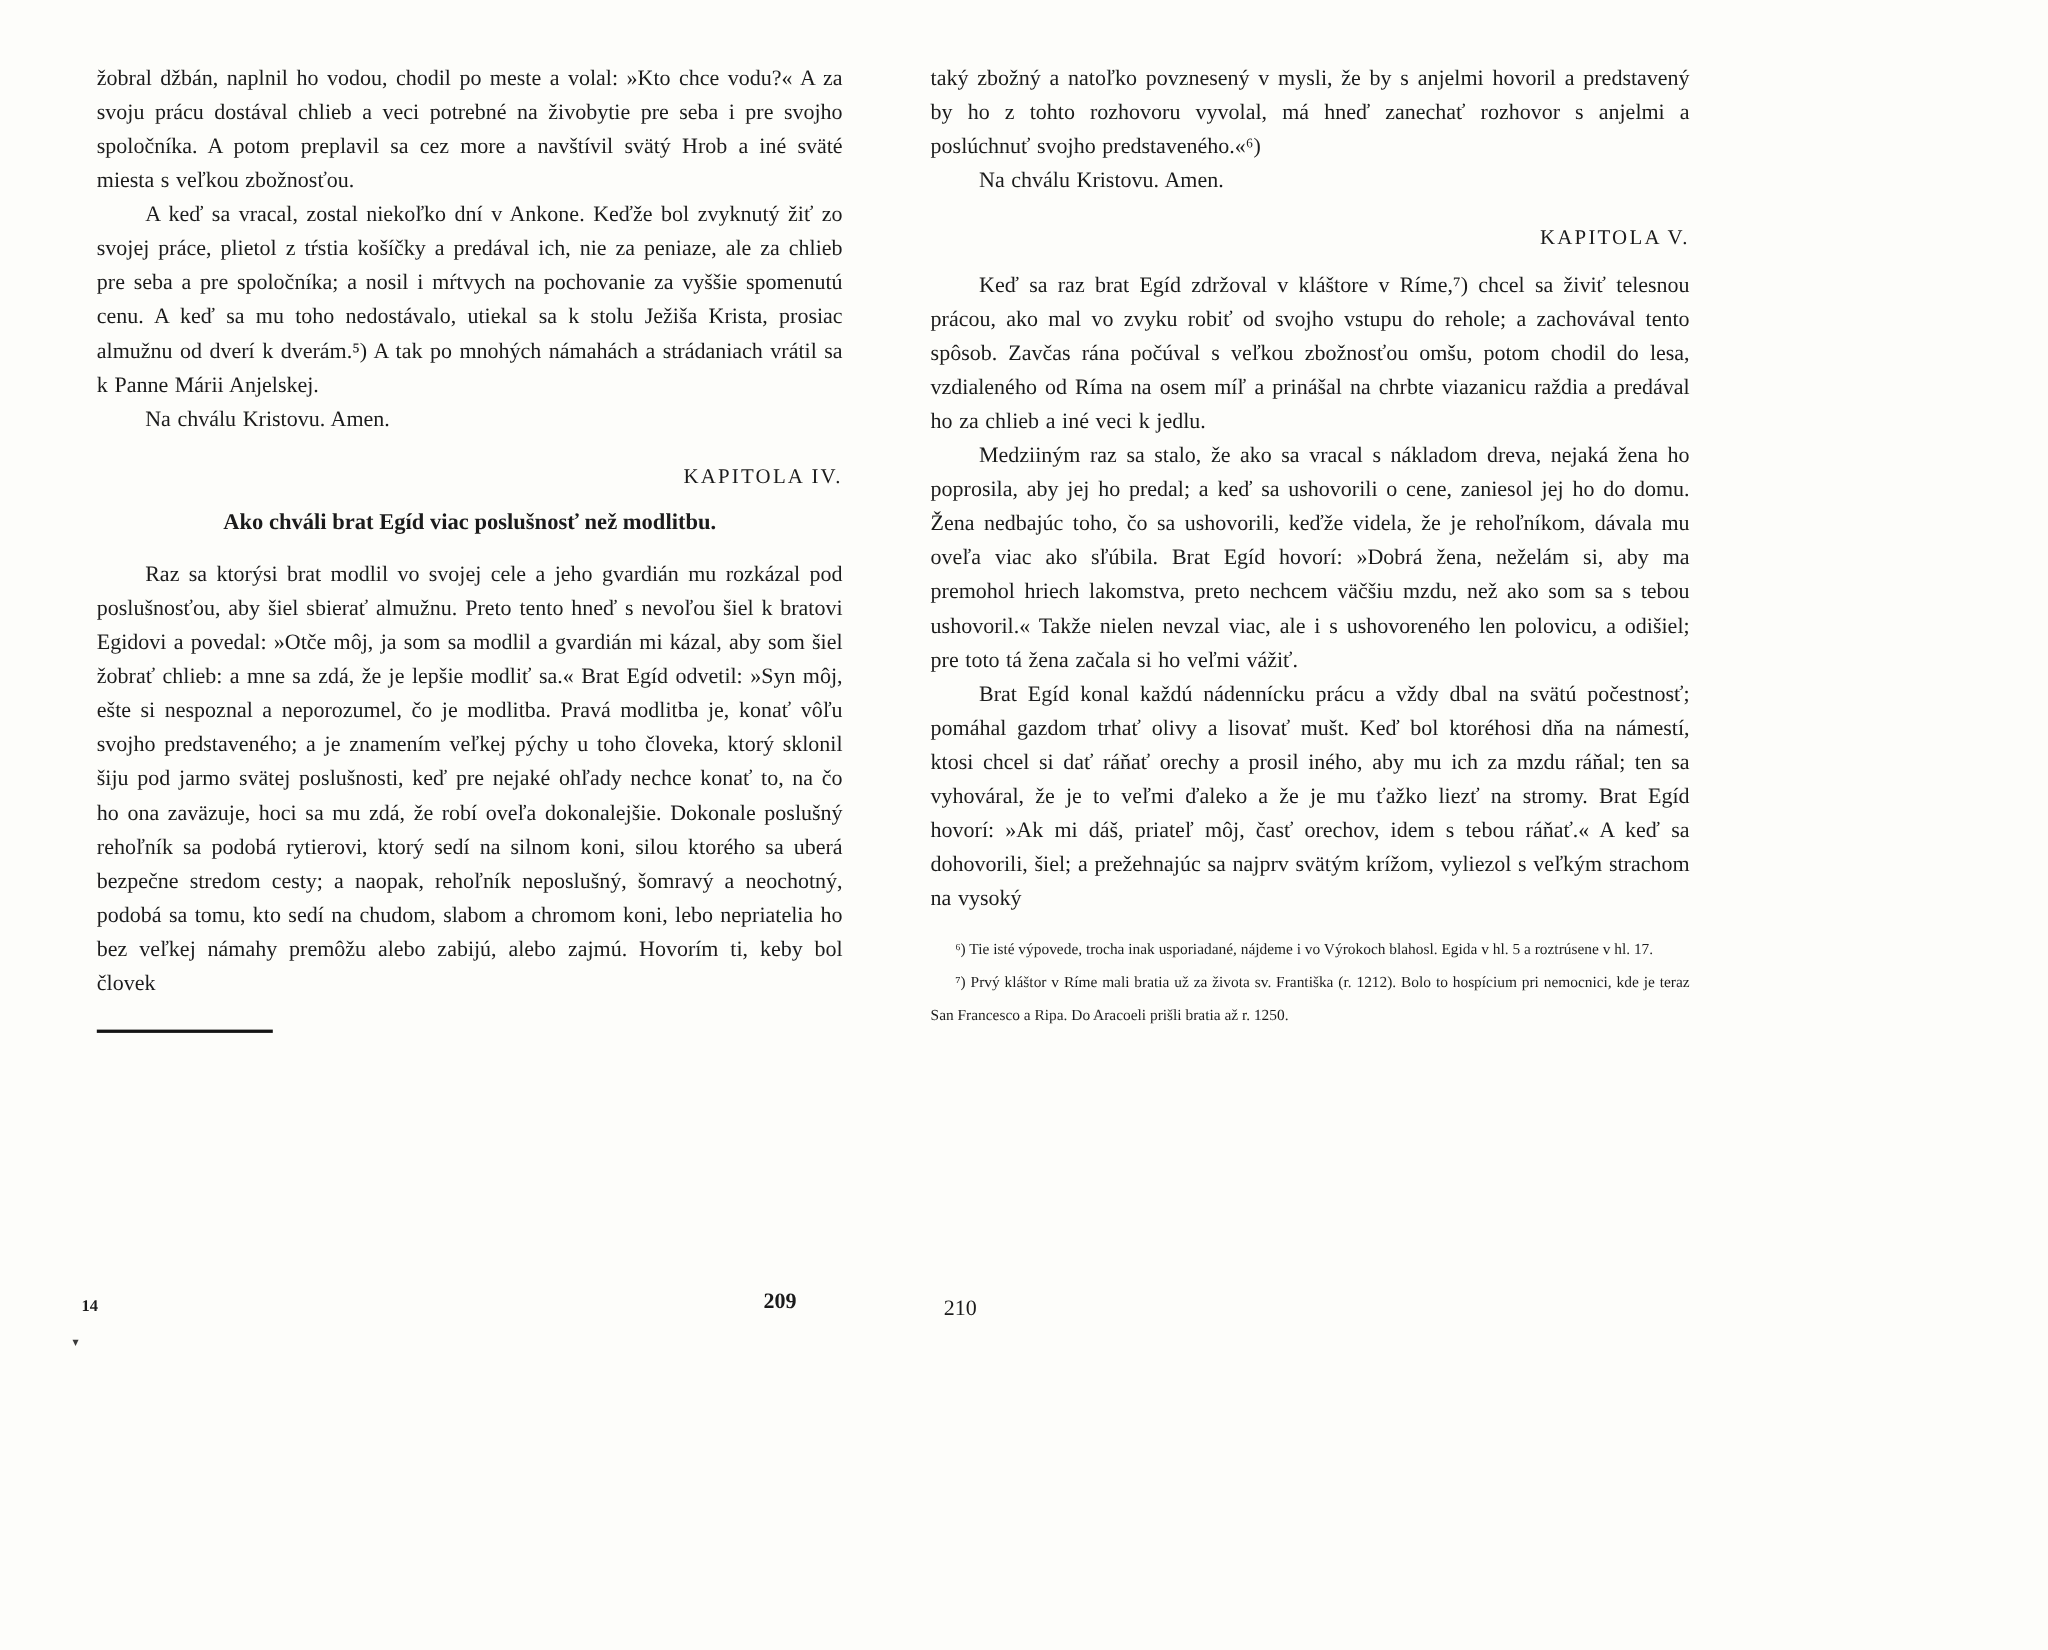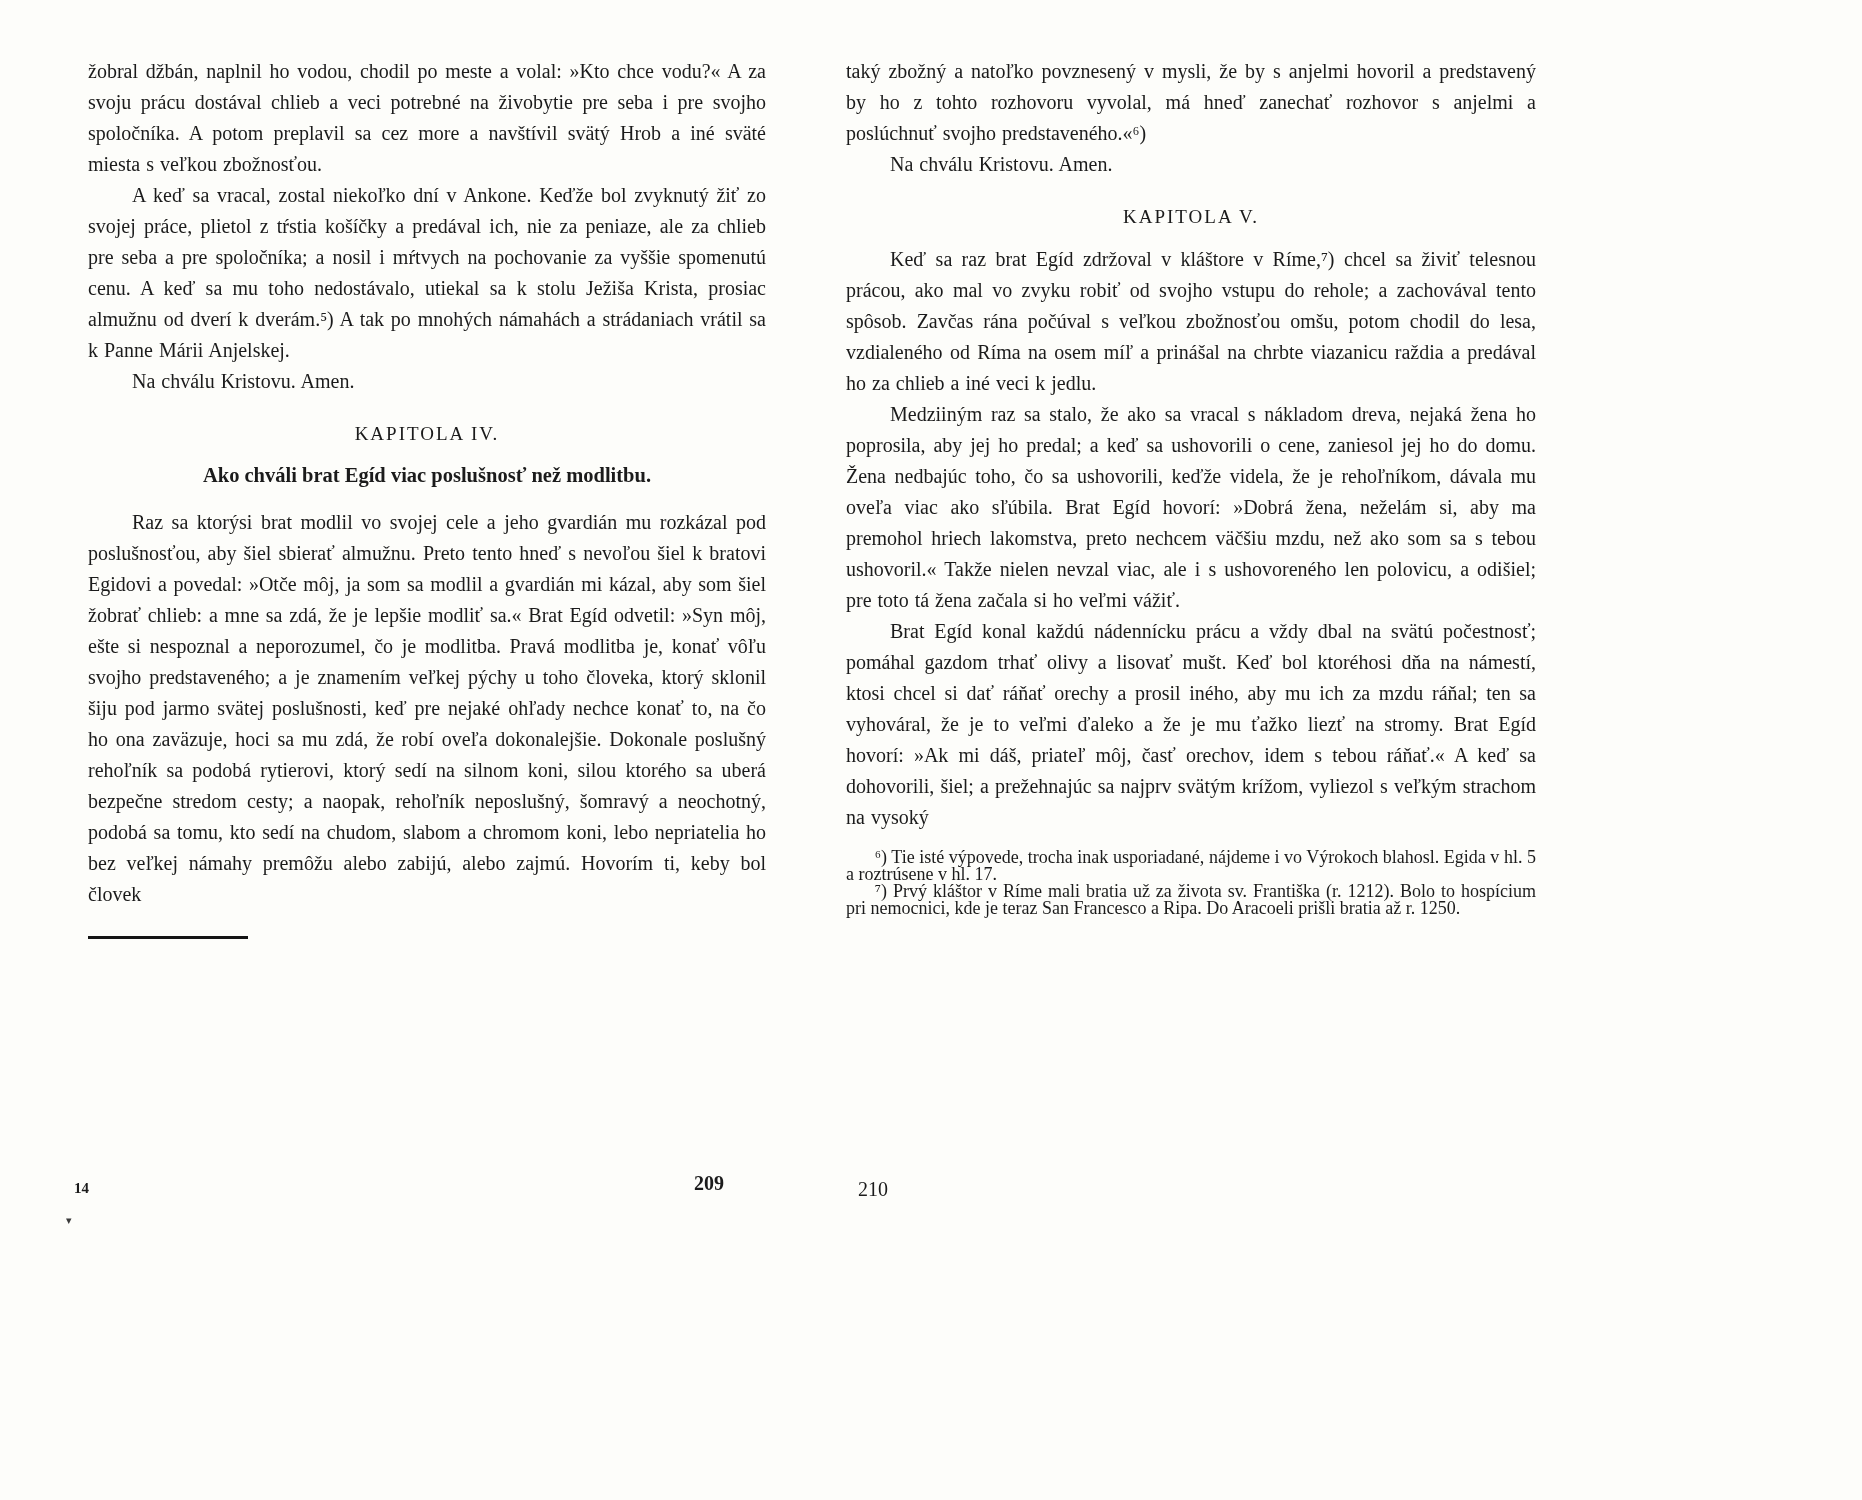--- a/index.html
+++ b/index.html
@@ -19,43 +19,43 @@
   p.body {
     font-size: 20px;
     line-height: 31px;
     text-align: justify;
     margin: 0;
     word-spacing: 1px;
   }
   p.indent { text-indent: 2.2em; }
 
   .chapter-label {
-    text-align: center;
+    text-align: right;
     font-size: 19px;
     letter-spacing: 2px;
     margin: 26px 0 16px 0;
   }
   .chapter-title {
     text-align: center;
     font-weight: bold;
     font-size: 20.5px;
     margin: 0 0 18px 0;
     line-height: 28px;
   }
 
   .footnote-rule {
     width: 160px;
     border: none;
     border-top: 3px solid #141414;
     margin: 26px 0 12px 0;
   }
   .footnotes { margin-top: 10px; }
   p.footnote {
-    font-size: 18px;
-    line-height: 17px;
+    font-size: 14px;
+    line-height: 30px;
     text-align: justify;
     margin: 0;
     text-indent: 1.6em;
   }
   .page-right .footnotes { margin-top: 16px; }
 
   .folio {
     position: absolute;
     font-size: 20px;
   }

